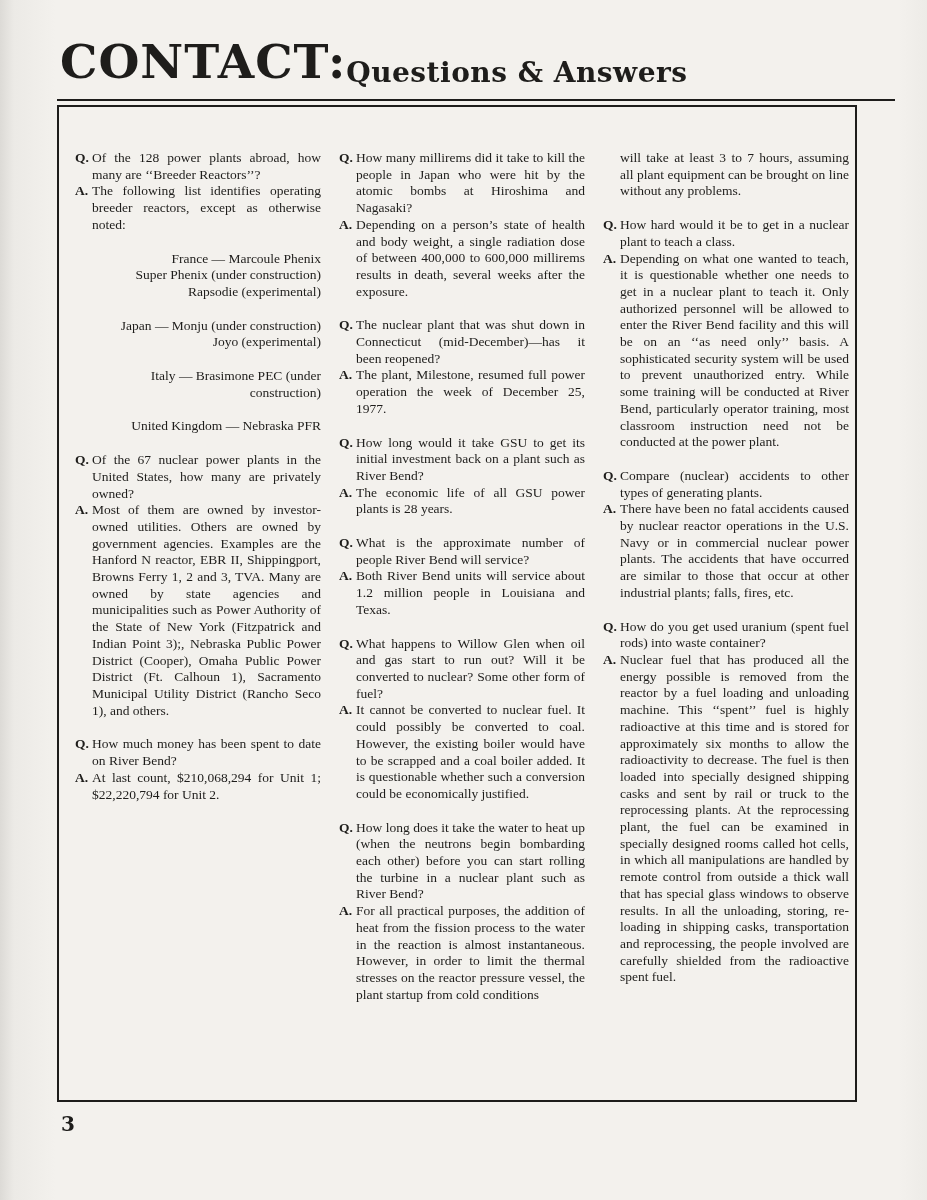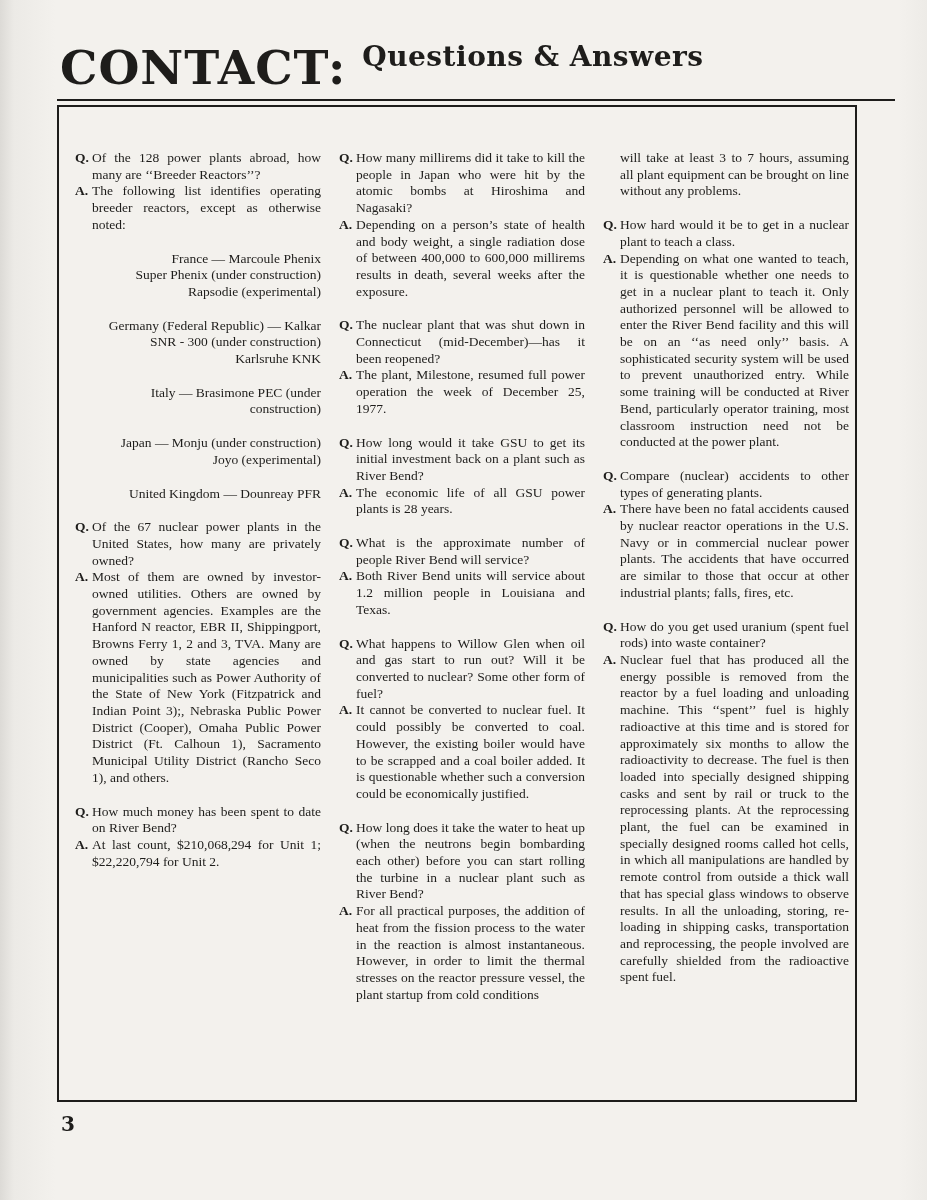--- a/index.html
+++ b/index.html
@@ -4,22 +4,22 @@
 <style>
   html,body{margin:0;padding:0;}
   body{
     width:927px;height:1200px;position:relative;overflow:hidden;
     background:linear-gradient(90deg,#dcdad6 0%,#eceae6 1.5%,#f3f1ed 6%,#f3f1ed 97%,#edebe7 100%);
     font-family:"Liberation Serif","DejaVu Serif",serif;
     color:#1e1d1b;
   }
   .paper{position:absolute;inset:0;}
   .masthead{
-    position:absolute;left:60px;top:40px;
-    display:flex;align-items:flex-start;gap:16px;white-space:nowrap;
+    position:absolute;left:60px;top:34px;
+    display:flex;align-items:flex-end;white-space:nowrap;
   }
   .masthead .main{
     font-family:"DejaVu Serif",serif;font-weight:bold;
     font-size:47px;letter-spacing:1px;
   }
   .masthead .sub{
     font-family:"DejaVu Serif",serif;font-weight:bold;
     font-size:28px;letter-spacing:0.5px;
   }
   .header-rule{
@@ -54,24 +54,23 @@
   </div>
 
   <div class="header-rule"></div>
 
   <div class="qa-box">
     <div class="cols">
       <div class="col">
           <div class="block q"><span class="marker">Q.</span>Of the 128 power plants abroad, how many are ‘‘Breeder Reactors’’?</div>
           <div class="block a"><span class="marker">A.</span>The following list identifies operating breeder reactors, except as otherwise noted:</div>
           <div class="block list gap">France — Marcoule Phenix<br>Super Phenix (under construction)<br>Rapsodie (experimental)</div>
-          <div class="block list gap">Germany (Federal Republic) — Kalkar SNR - 300 (under construction)<br>Karlsruhe KNK</div>
+          <div class="block list gap">Japan — Monju (under construction)<br>Joyo (experimental)</div>
           <div class="block list gap">Italy — Brasimone PEC (under construction)</div>
-          <div class="block list gap">Japan — Monju (under construction)<br>Joyo (experimental)</div>
-          <div class="block list gap">United Kingdom — Dounreay PFR</div>
+          <div class="block list gap">United Kingdom — Nebraska PFR</div>
           <div class="block q gap"><span class="marker">Q.</span>Of the 67 nuclear power plants in the United States, how many are privately owned?</div>
           <div class="block a"><span class="marker">A.</span>Most of them are owned by investor-owned utilities. Others are owned by government agencies. Examples are the Hanford N reactor, EBR II, Shippingport, Browns Ferry 1, 2 and 3, TVA. Many are owned by state agencies and municipalities such as Power Authority of the State of New York (Fitzpatrick and Indian Point 3);, Nebraska Public Power District (Cooper), Omaha Public Power District (Ft. Calhoun 1), Sacramento Municipal Utility District (Rancho Seco 1), and others.</div>
           <div class="block q gap"><span class="marker">Q.</span>How much money has been spent to date on River Bend?</div>
           <div class="block a"><span class="marker">A.</span>At last count, $210,068,294 for Unit 1; $22,220,794 for Unit 2.</div>
         </div>
       <div class="col">
           <div class="block q"><span class="marker">Q.</span>How many millirems did it take to kill the people in Japan who were hit by the atomic bombs at Hiroshima and Nagasaki?</div>
           <div class="block a"><span class="marker">A.</span>Depending on a person’s state of health and body weight, a single radiation dose of between 400,000 to 600,000 millirems results in death, several weeks after the exposure.</div>
           <div class="block q gap"><span class="marker">Q.</span>The nuclear plant that was shut down in Connecticut (mid-December)—has it been reopened?</div>
           <div class="block a"><span class="marker">A.</span>The plant, Milestone, resumed full power operation the week of December 25, 1977.</div>

